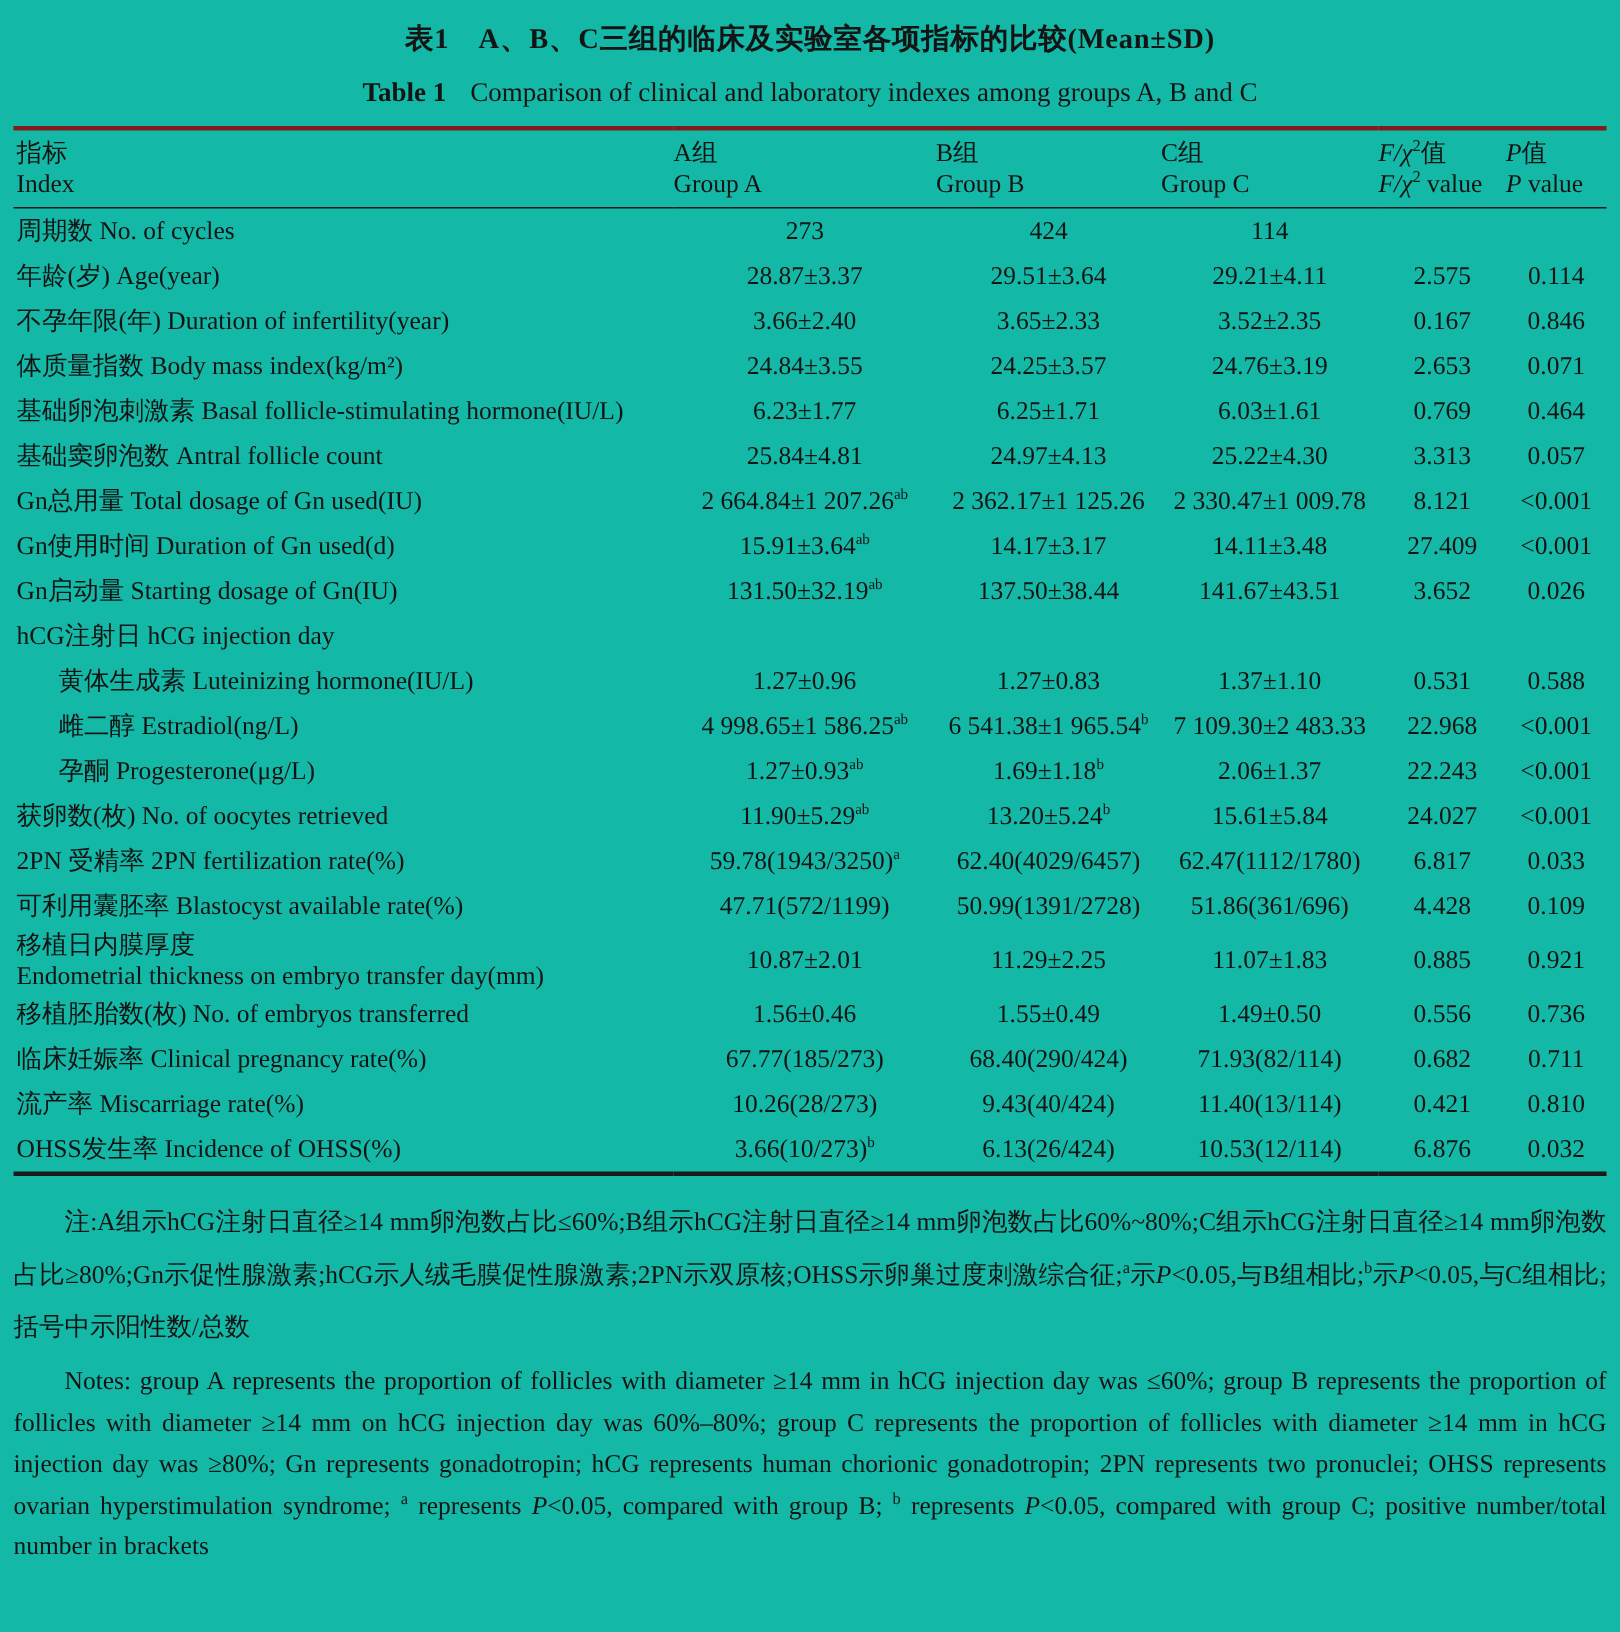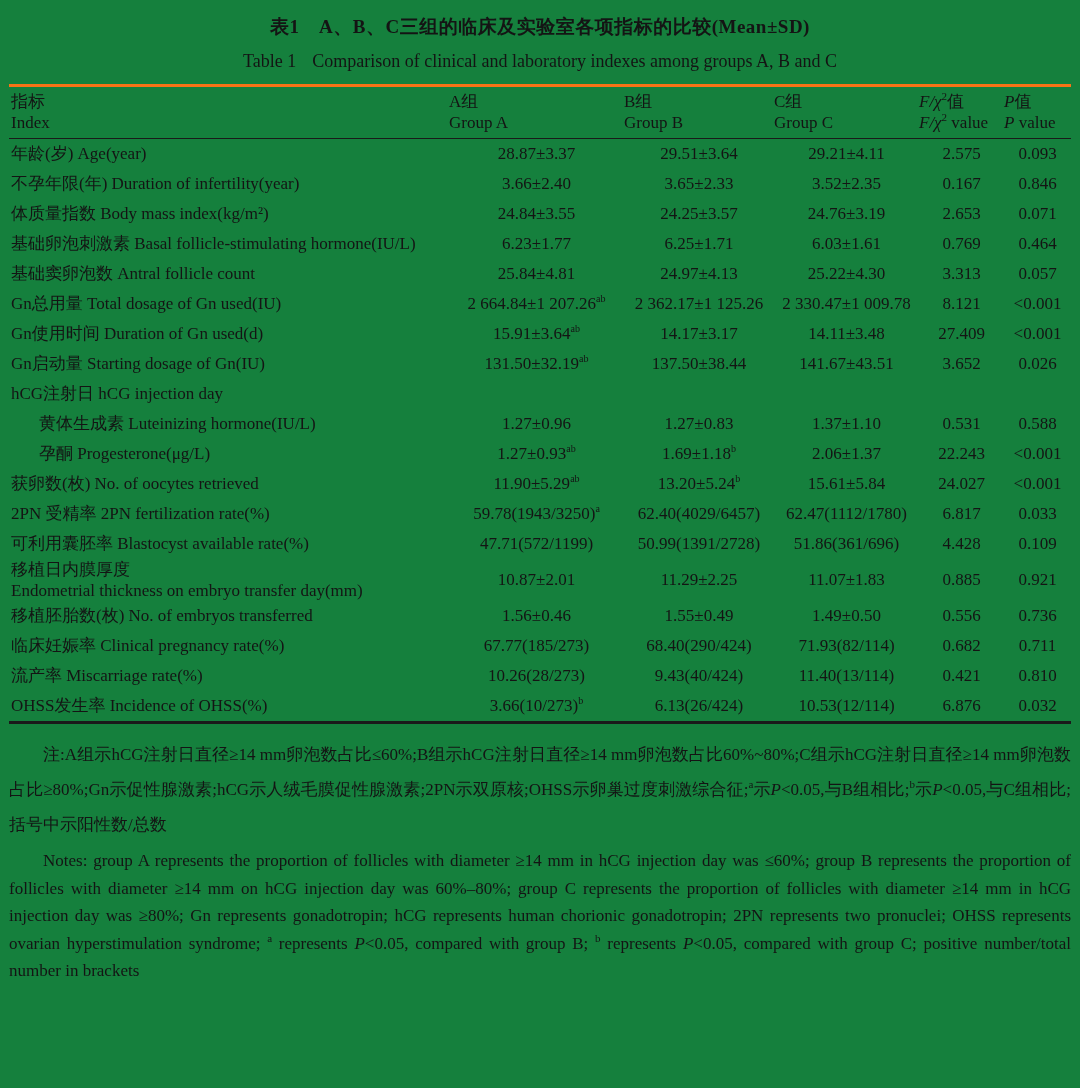--- a/index.html
+++ b/index.html
@@ -1,20 +1,20 @@
 <!DOCTYPE html>
 <html><head>
 <meta charset="utf-8">
 <style>
   html,body{margin:0;padding:0;background:#e8e8e8;}
   .page{
     position:relative;
     width:1080px;height:1088px;
     margin:0 auto;
-    background:#15803d;
+    background:#14b8a6;
     color:#141414;
     font-family:"Liberation Serif","DejaVu Serif",serif;
     box-sizing:border-box;
     padding:10px 9px 0 9px;
     overflow:hidden;
   }
   .title-zh{
     text-align:center;
     font-weight:bold;
     font-size:19px;
@@ -22,25 +22,25 @@
     margin-top:4px;
     letter-spacing:0.5px;
   }
   .title-en{
     text-align:center;
     font-size:18px;
     line-height:24px;
     margin-top:9px;
     margin-bottom:11px;
   }
-  .title-en .bold{font-weight:normal;margin-right:16px;margin-top:20px;}
+  .title-en .bold{font-weight:bold;margin-right:16px;margin-top:20px;}
   table.cmp{
     width:1062px;
     border-collapse:collapse;
-    border-top:3px solid #f97316;
+    border-top:3px solid #7f1d1d;
     border-bottom:3.5px solid #1a1a1a;
     font-size:17px;
     table-layout:fixed;
   }
   thead th{
     font-weight:normal;
     border-bottom:1.5px solid #1a1a1a;
     padding:4px 0 5px 0;
     line-height:21px;
     vertical-align:middle;
@@ -122,26 +122,34 @@
           <div><span class="i">F/χ</span><sup>2</sup><span> value</span></div>
         </th>
         <th>
           <div><span class="i">P</span><span>值</span></div>
           <div><span class="i">P</span><span> value</span></div>
         </th>
       </tr>
     </thead>
     <tbody id="tbody">
         <tr>
+          <td class="label">周期数 No. of cycles</td>
+          <td class="val">273</td>
+          <td class="val">424</td>
+          <td class="val">114</td>
+          <td class="val"></td>
+          <td class="val"></td>
+        </tr>
+        <tr>
           <td class="label">年龄(岁) Age(year)</td>
           <td class="val">28.87±3.37</td>
           <td class="val">29.51±3.64</td>
           <td class="val">29.21±4.11</td>
           <td class="val">2.575</td>
-          <td class="val">0.093</td>
+          <td class="val">0.114</td>
         </tr>
         <tr>
           <td class="label">不孕年限(年) Duration of infertility(year)</td>
           <td class="val">3.66±2.40</td>
           <td class="val">3.65±2.33</td>
           <td class="val">3.52±2.35</td>
           <td class="val">0.167</td>
           <td class="val">0.846</td>
         </tr>
         <tr>
@@ -200,20 +208,28 @@
           <td class="val"></td>
           <td class="val"></td>
         </tr>
         <tr>
           <td class="label indent">黄体生成素 Luteinizing hormone(IU/L)</td>
           <td class="val">1.27±0.96</td>
           <td class="val">1.27±0.83</td>
           <td class="val">1.37±1.10</td>
           <td class="val">0.531</td>
           <td class="val">0.588</td>
+        </tr>
+        <tr>
+          <td class="label indent">雌二醇 Estradiol(ng/L)</td>
+          <td class="val"><span>4 998.65±1 586.25</span><sup>ab</sup></td>
+          <td class="val"><span>6 541.38±1 965.54</span><sup>b</sup></td>
+          <td class="val">7 109.30±2 483.33</td>
+          <td class="val">22.968</td>
+          <td class="val">&lt;0.001</td>
         </tr>
         <tr>
           <td class="label indent">孕酮 Progesterone(μg/L)</td>
           <td class="val"><span>1.27±0.93</span><sup>ab</sup></td>
           <td class="val"><span>1.69±1.18</span><sup>b</sup></td>
           <td class="val">2.06±1.37</td>
           <td class="val">22.243</td>
           <td class="val">&lt;0.001</td>
         </tr>
         <tr>

